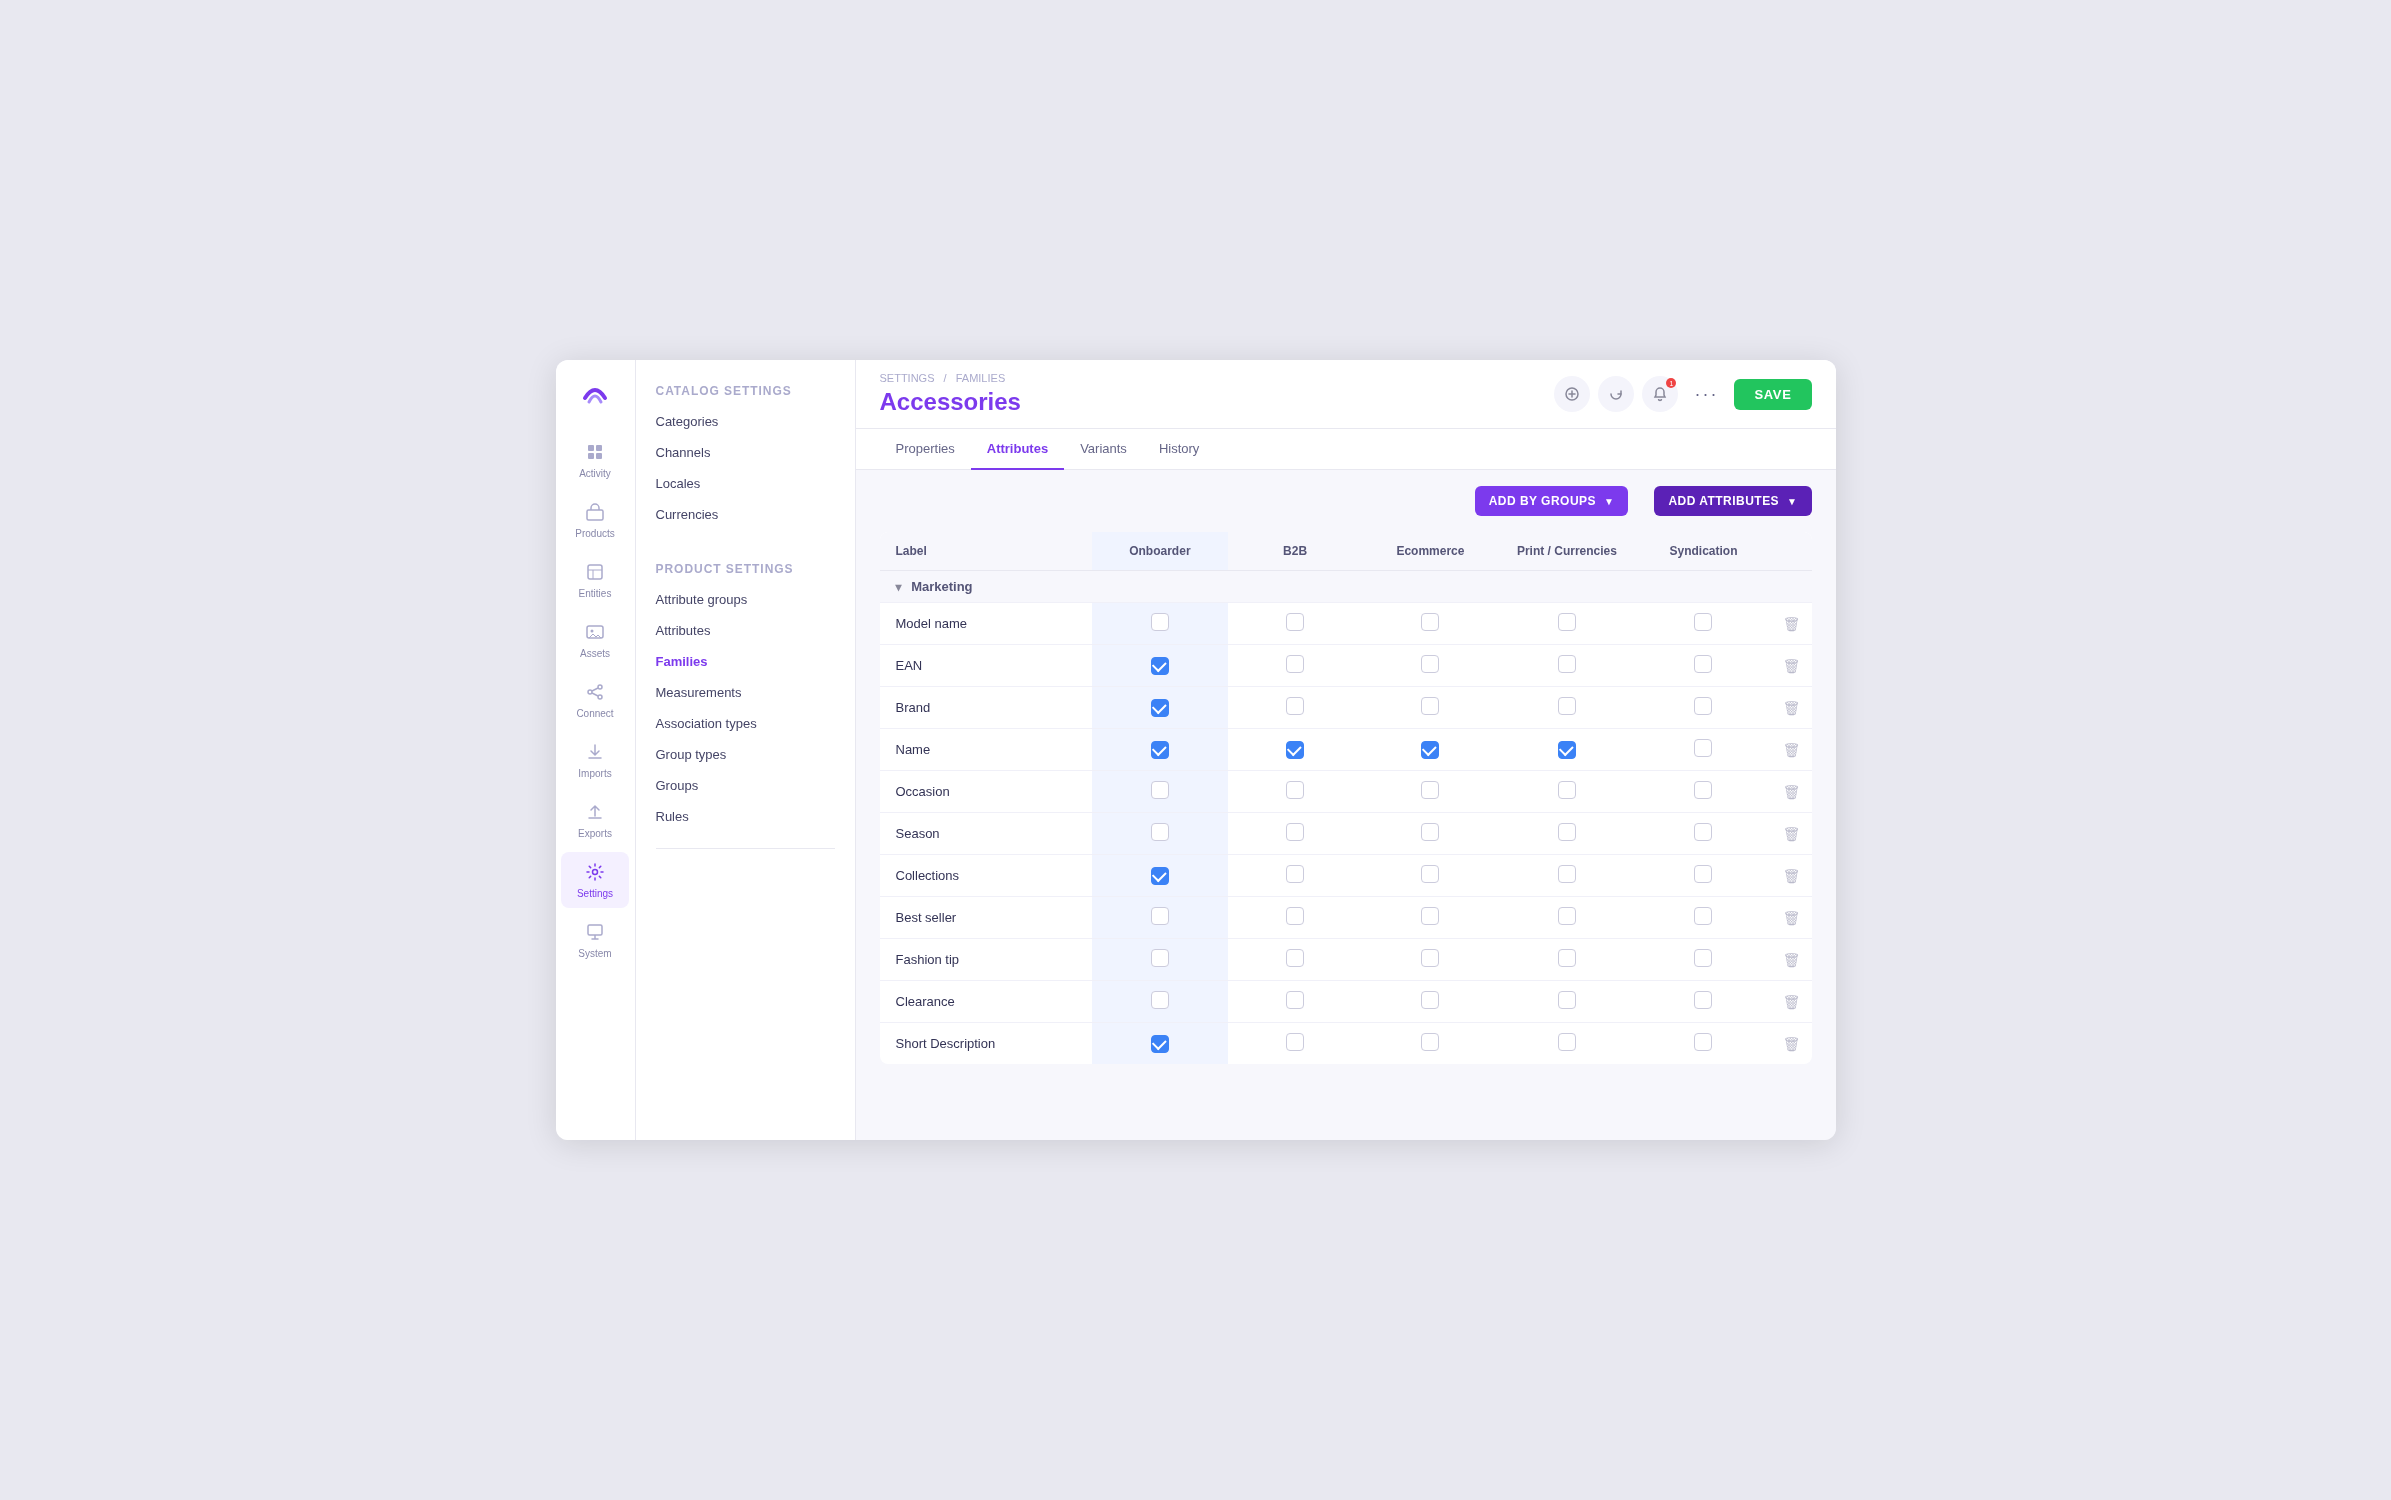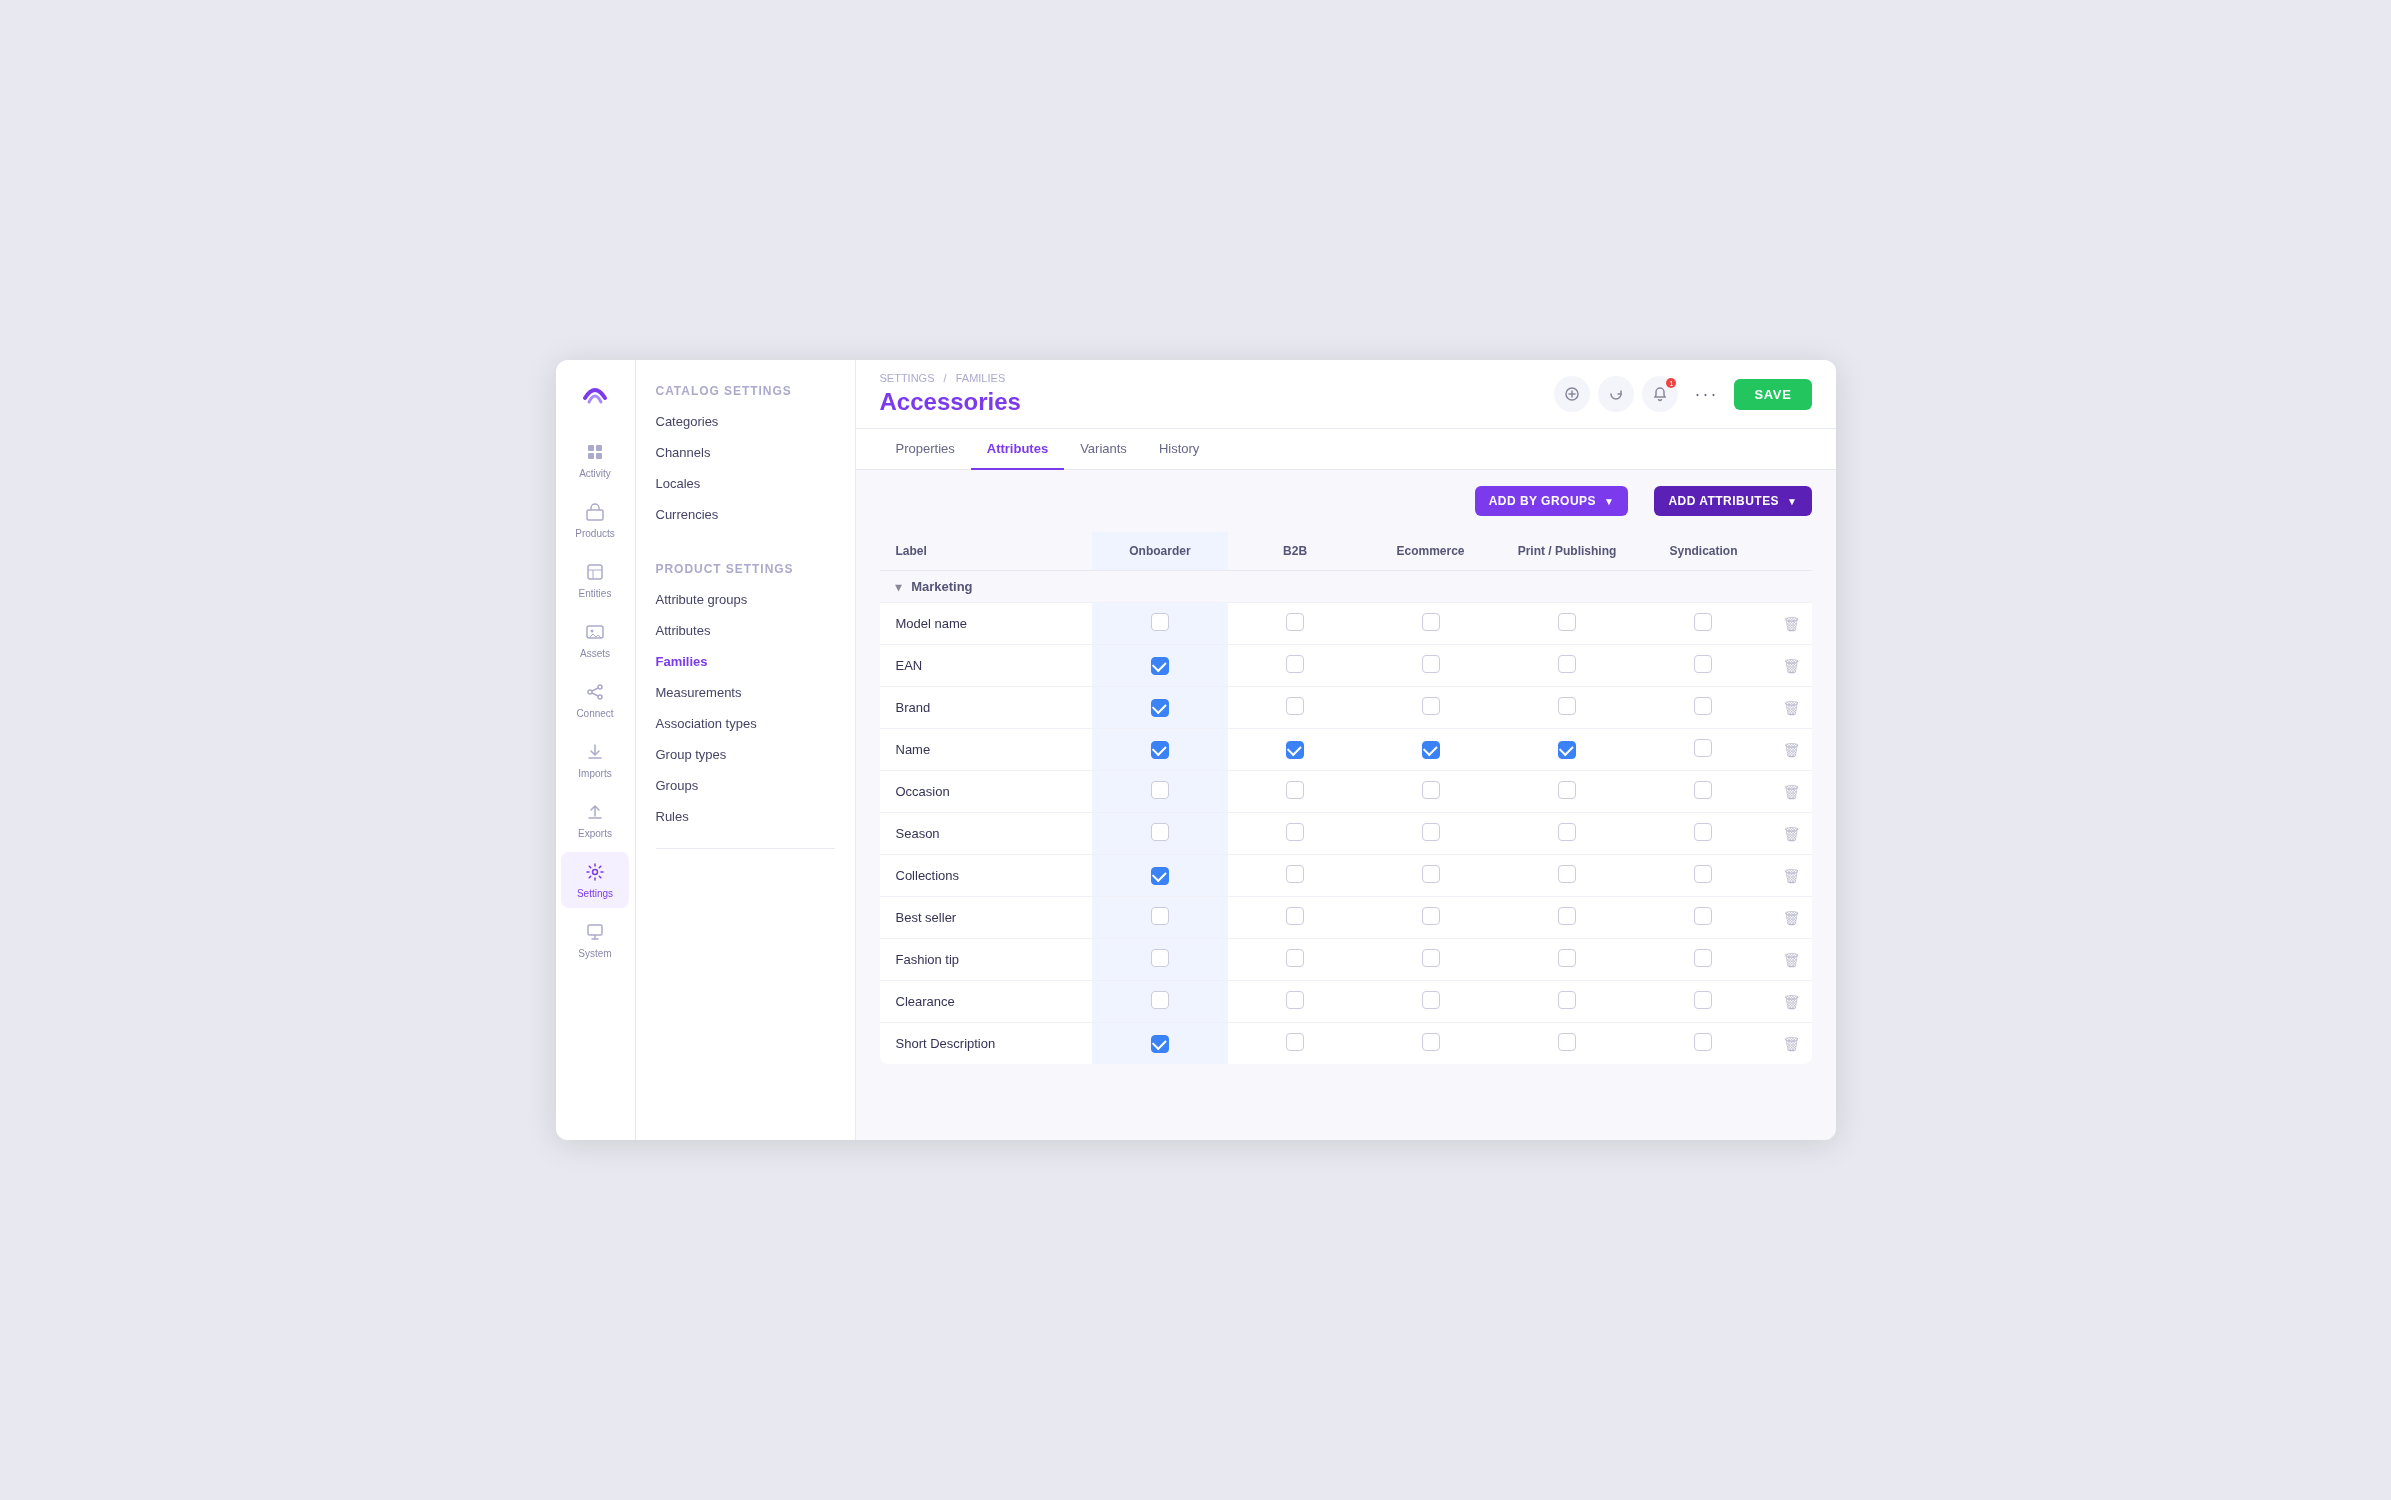--- a/index.html
+++ b/index.html
@@ -468,21 +468,21 @@
     </div>
 
     <div class="table-container">
       <table class="attr-table">
         <thead>
           <tr>
             <th class="label-col">Label</th>
             <th class="channel-col onboarder-col">Onboarder</th>
             <th class="channel-col">B2B</th>
             <th class="channel-col">Ecommerce</th>
-            <th class="channel-col">Print / Publishing</th>
+            <th class="channel-col">Print / Currencies</th>
             <th class="channel-col">Syndication</th>
             <th class="delete-col"></th>
           </tr>
         </thead>
         <tbody id="table-body">
         <tr class="group-header-row">
               <td colspan="7">
     <span class="collapse-icon">▾</span>
     Marketing
   </td>

